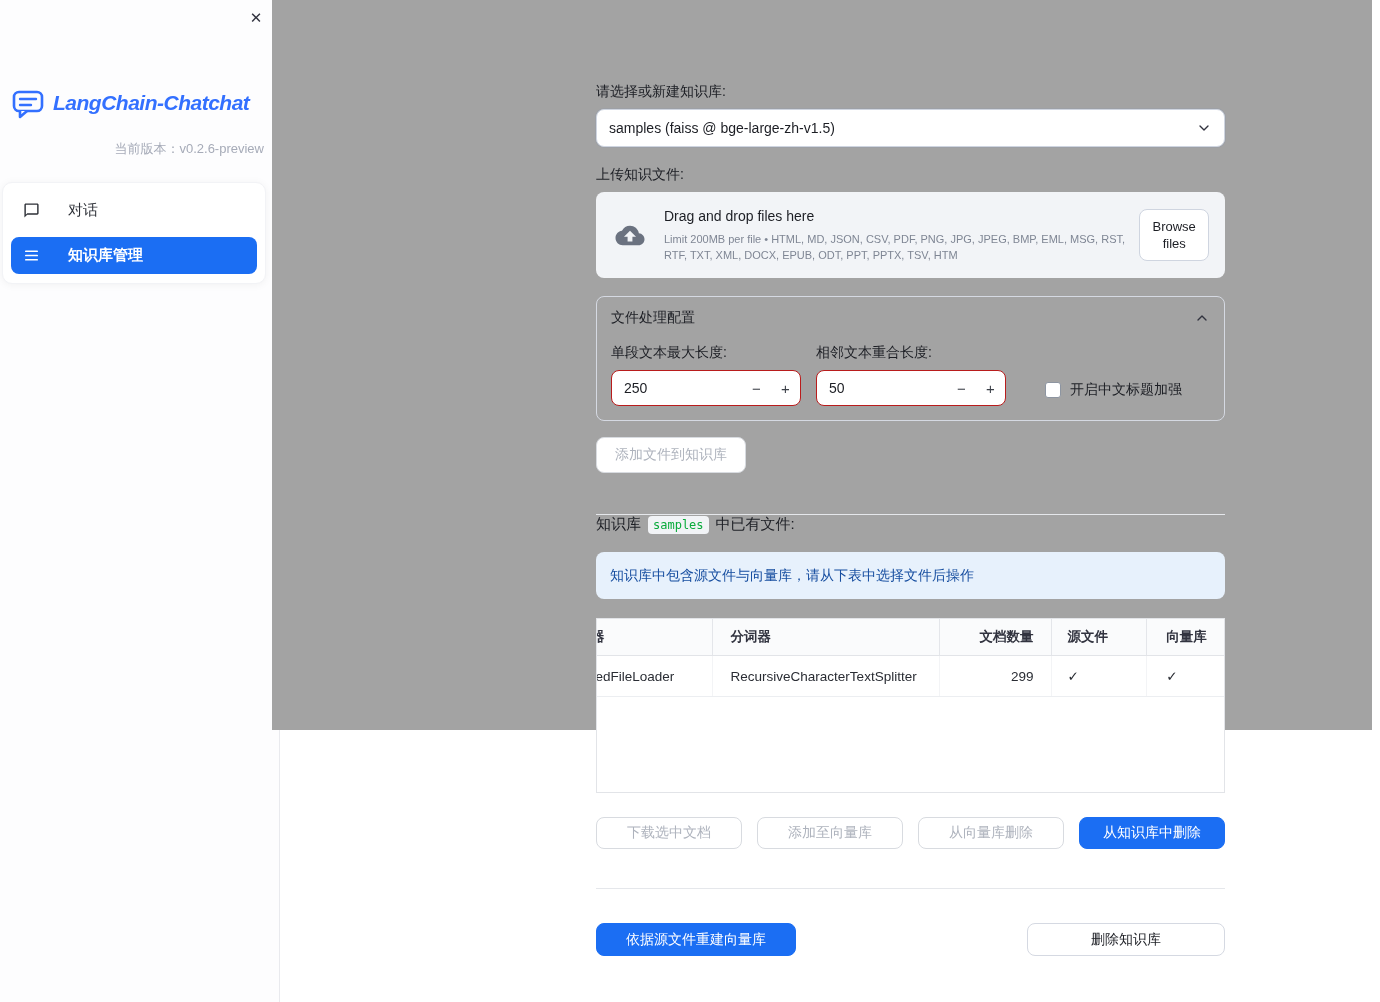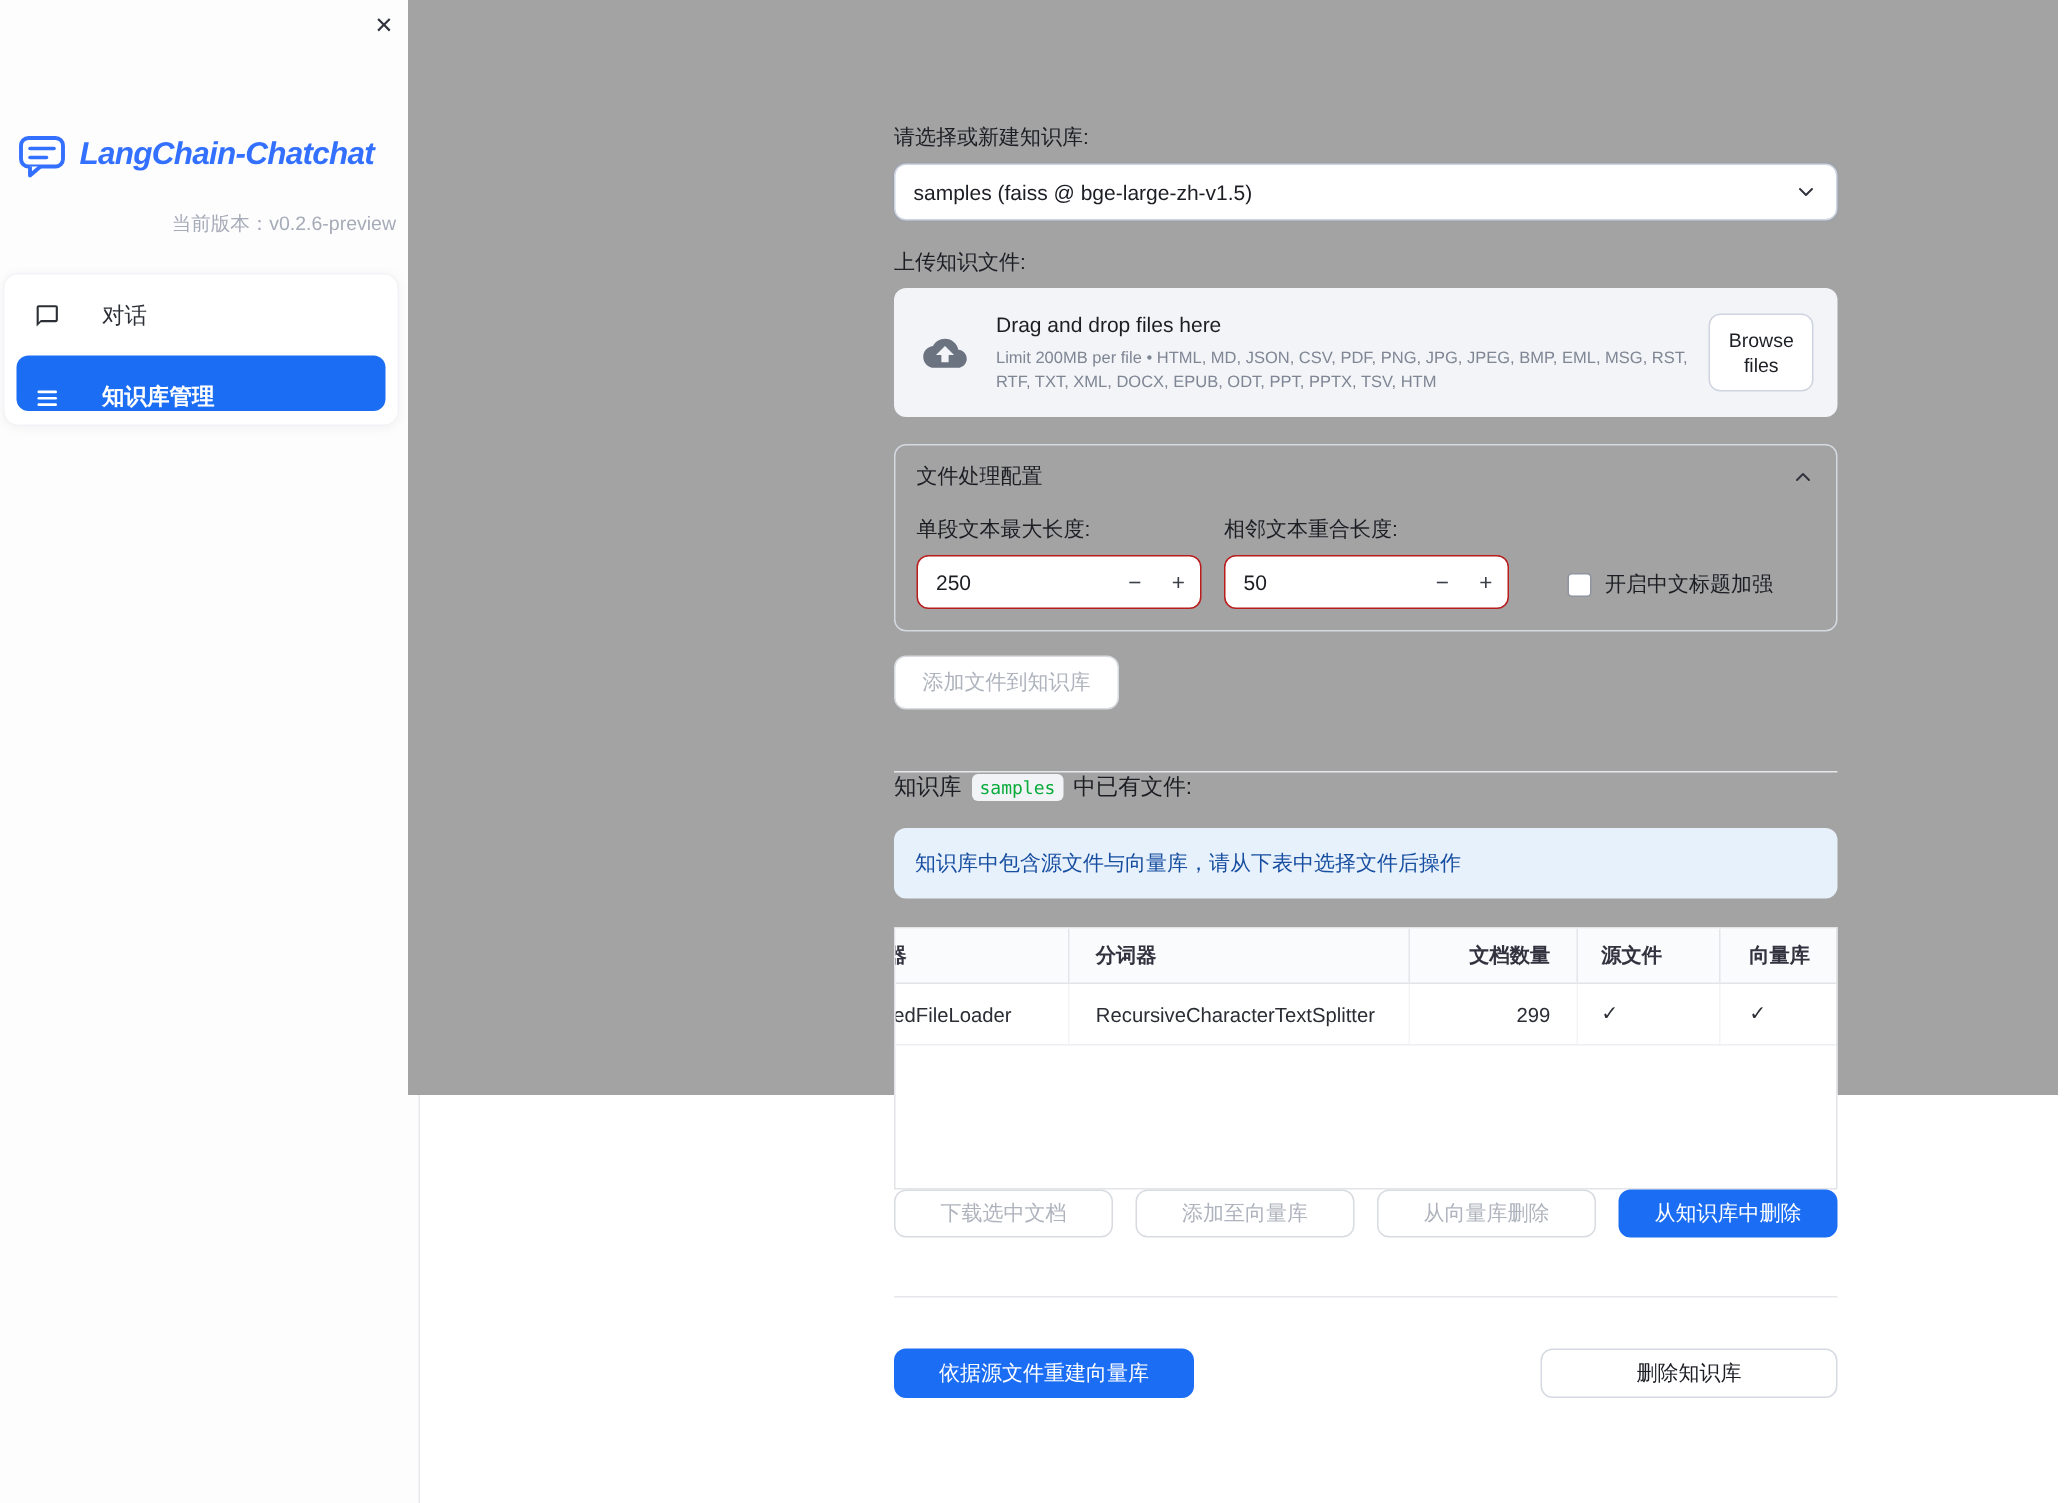--- a/index.html
+++ b/index.html
@@ -11,21 +11,21 @@
     background:#fdfdfe; border-right:1px solid #e9eaee; }
   .close-btn { position:absolute; top:8px; right:13px; width:20px; height:20px;
     font-size:15px; color:#31333f; background:none; border:none; cursor:pointer; line-height:20px; text-align:center;}
   .logo-row { display:flex; align-items:center; gap:8px; margin:86px 10px 0 11px; }
   .logo-text { font-size:21px; font-weight:bold; font-style:italic; color:#3370ff; letter-spacing:-0.5px; white-space:nowrap; }
   .version { text-align:right; margin:20px 15px 0 0; font-size:13px; color:#a6abb8; }
   .nav-card { margin:24px 2px 0 2px; width:264px; background:#ffffff; border-radius:10px;
     border:1px solid #f2f3f6; box-shadow:0 1px 8px rgba(0,0,0,0.05); padding:9px 8px; }
   .nav-item { display:flex; align-items:center; gap:28px; height:37px; padding:0 12px;
     border-radius:8px; font-size:15px; color:#2c2f36; cursor:pointer; margin-bottom:8px; }
-  .nav-item:last-child { margin-bottom:0;align-items:flex-end; }
+  .nav-item:last-child { margin-bottom:0; }
   .nav-item.selected { background:#1b6ef3; color:#ffffff; font-weight:bold; }
 
   
   .main { position:absolute; left:272px; top:0; width:1100px; height:730px; background:#a3a3a3; }
   .content { width:629px; margin-left:324px; padding-top:83px; }
   .field-label { font-size:14px; color:#1c1e24; margin-bottom:8px; }
 
   .selectbox { height:38px; border:1px solid #cfd5e0; border-radius:8px; background:#fff;
     display:flex; align-items:center; padding:0 12px; font-size:14px; cursor:pointer;
     box-shadow:0 0 0 1px rgba(27,110,243,0.04); margin-bottom:19px; }
@@ -78,21 +78,21 @@
   .t-header .t-cell { font-weight:600; color:#31333f; border-left:1px solid #e4e6ea; }
   .t-row .t-cell { border-left:1px solid #f3f4f6; color:#2a2d34; }
   .t-header .t-cell:first-child, .t-row .t-cell:first-child { border-left:none; }
   .c0 { width:115px; }
   .c1 { width:228px; padding-left:18px; }
   .c2 { width:113px; justify-content:flex-end; padding-right:18px; }
   .c3 { width:95px; padding-left:15px; }
   .c4 { width:78px; padding-left:19px; }
   .clip-l { margin-left:-6px; }
 
-  .actions-row { display:flex; gap:15px; }
+  .actions-row { display:flex; gap:15px; margin-top:24px; }
   .actions-row .btn { flex:1; height:32px; }
 
   .bottom-row { display:flex; justify-content:space-between; margin-top:34px; }
   .rebuild-btn { width:200px; height:33px; }
   .delete-kb-btn { width:198px; height:33px; }
 
   svg { display:block; }
 </style>
 </head>
 <body>

